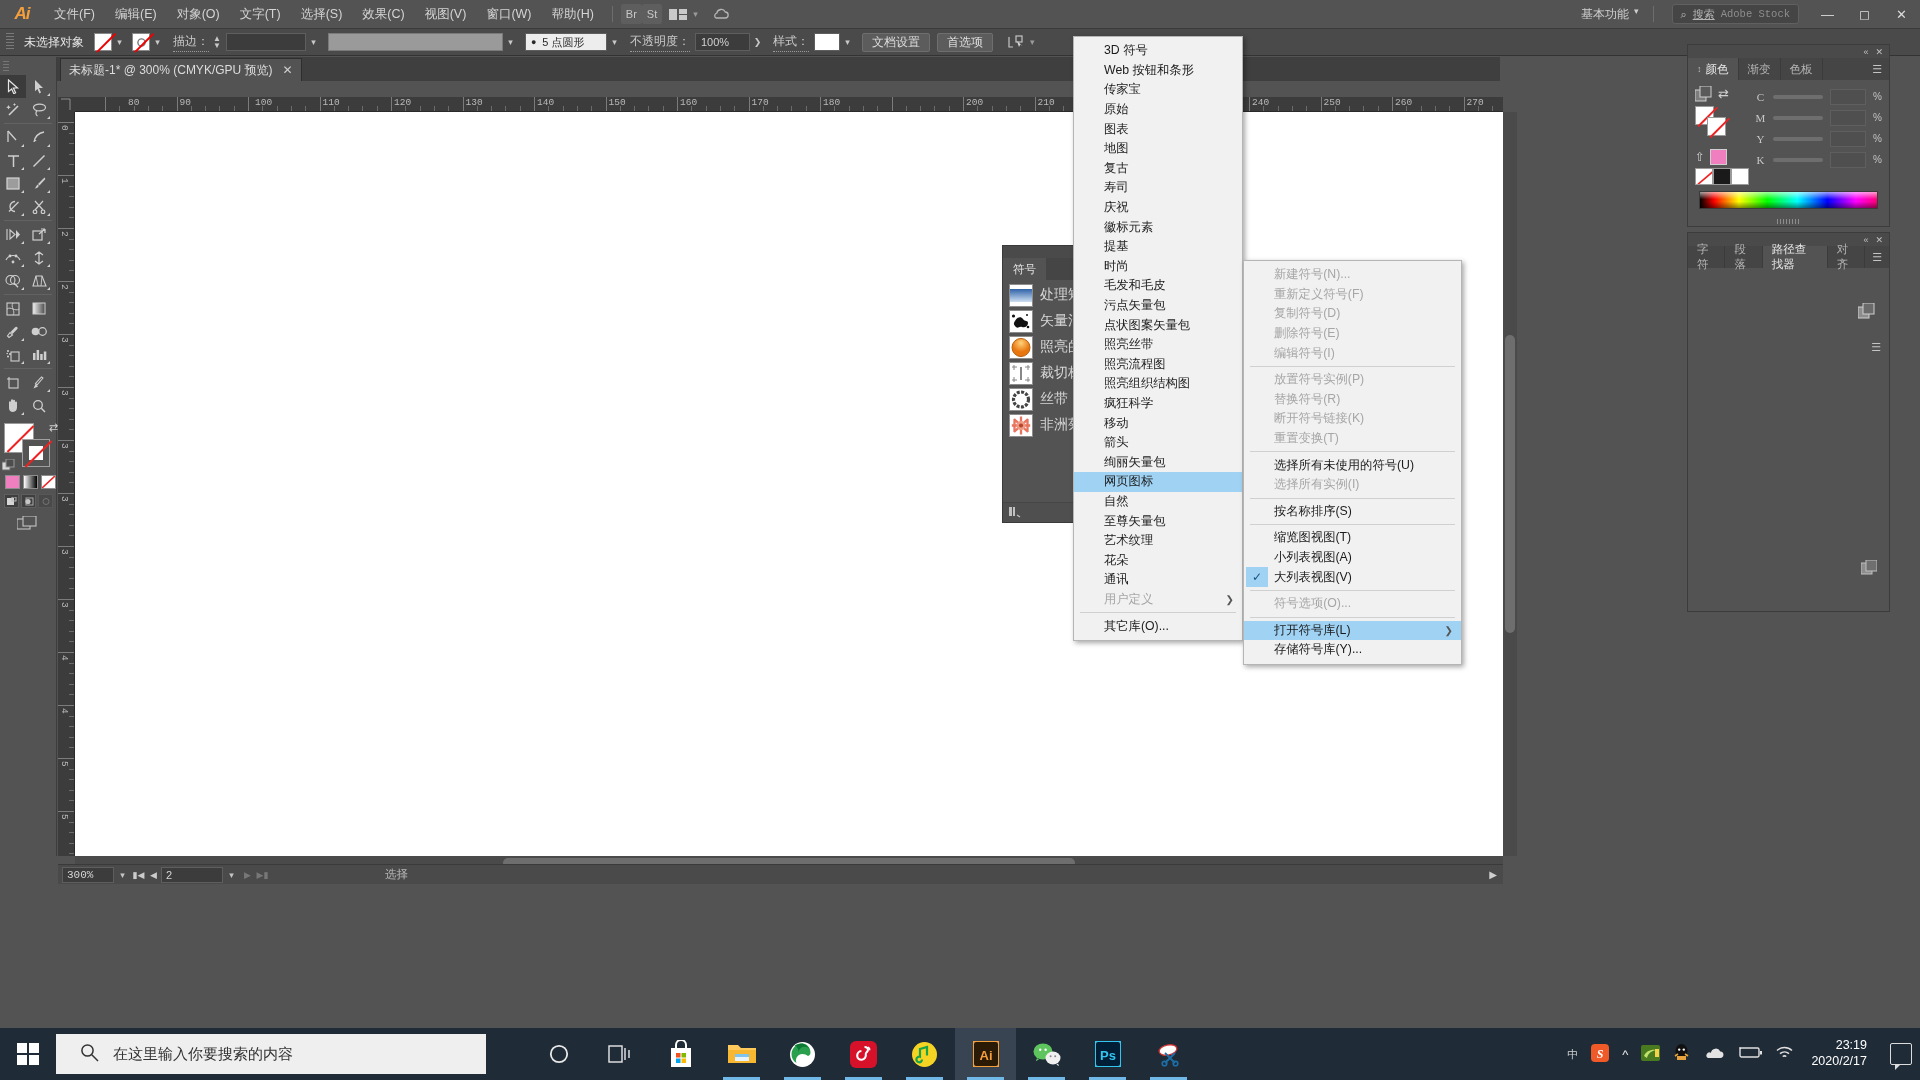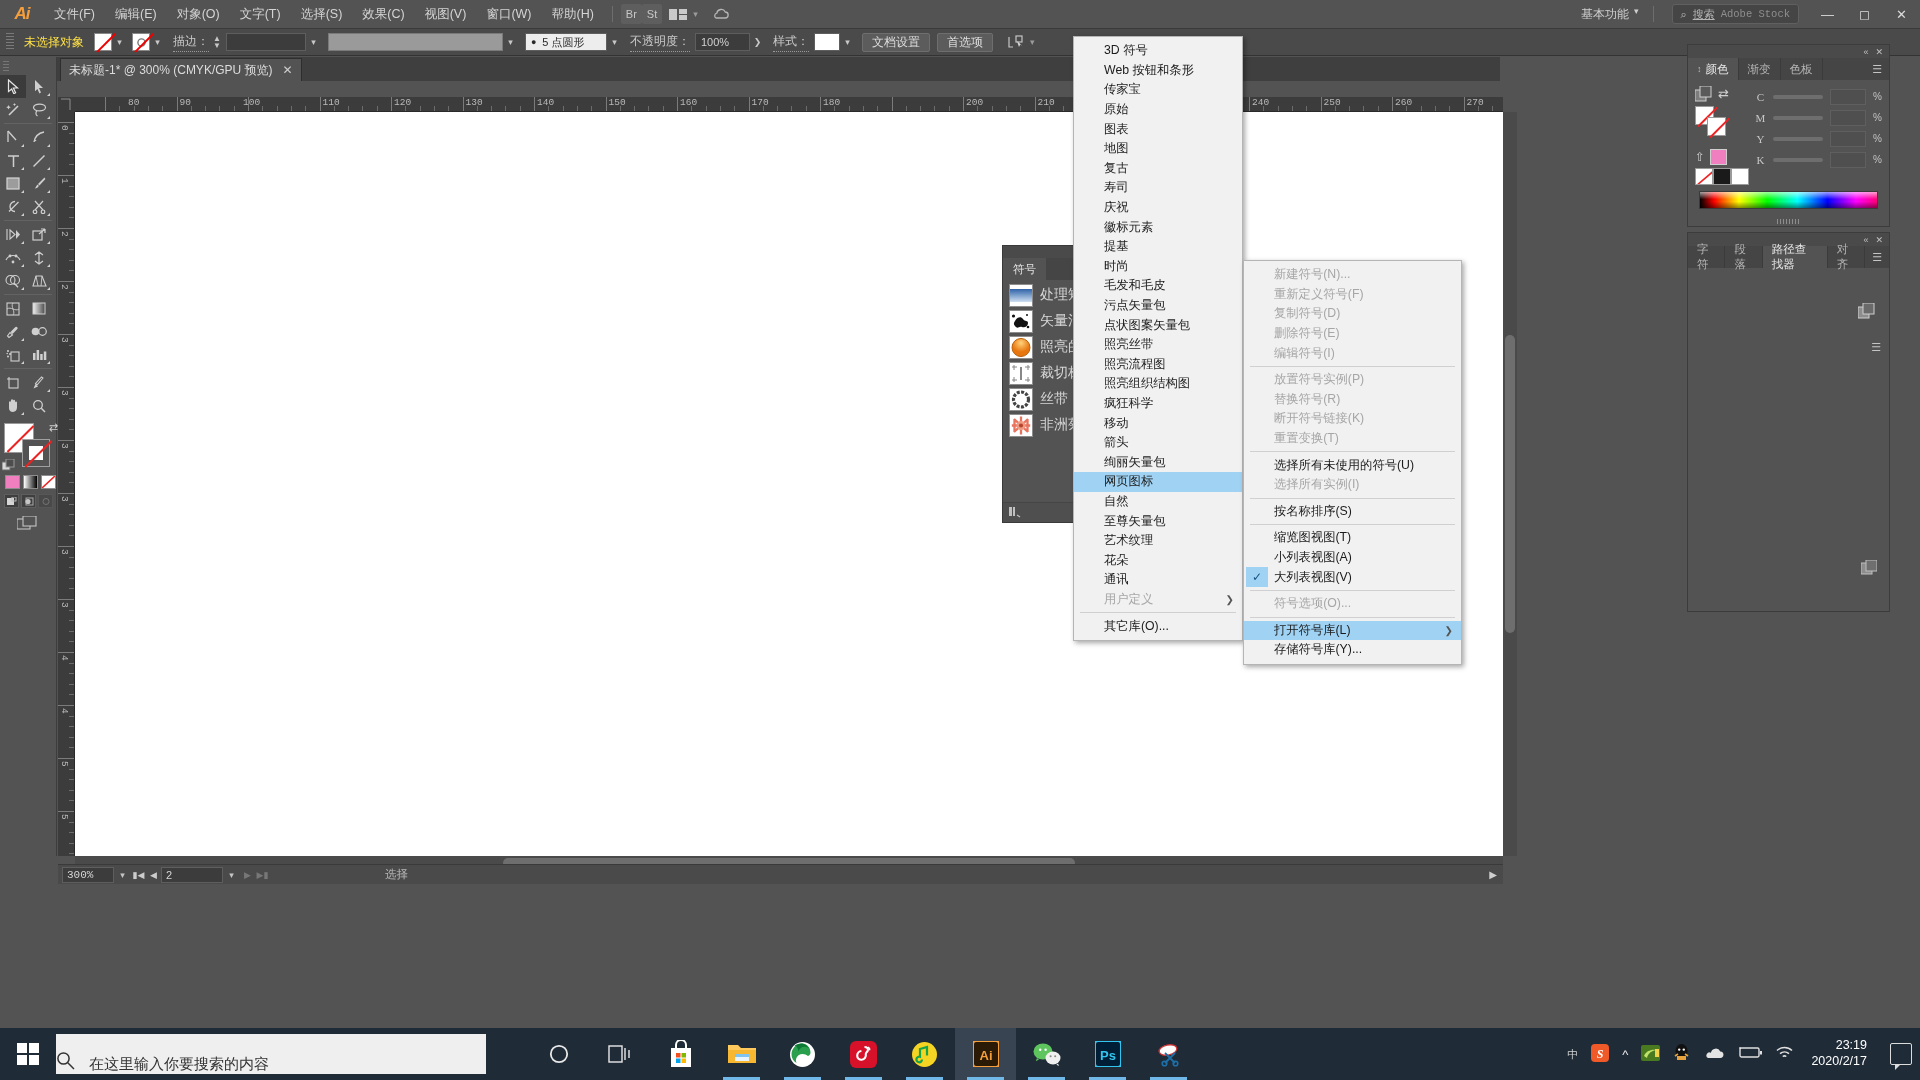--- a/index.html
+++ b/index.html
@@ -28,21 +28,21 @@
   .wbtns { display:flex; height:28px; }
   .wbtn { width:37px; height:28px; display:flex; align-items:center; justify-content:center;
      color:#dcdcdc; font-size:13px; }
 
   
   .ctrlbar { position:absolute; left:0; top:28px; width:1920px; height:28px;
     background:#4a4a4a; border-top:1px solid #3a3a3a; border-bottom:1px solid #333;
     display:flex; align-items:center; padding-left:6px; gap:0px; }
   .grip { width:8px; height:18px; margin-right:6px;
     background:repeating-linear-gradient(to bottom,#7a7a7a 0 1px,transparent 1px 3px);}
-  .cb-label { color:#fde047; font-size:12px; margin:0 10px 0 4px; }
+  .cb-label { color:#e5e5e5; font-size:12px; margin:0 10px 0 4px; }
   .swatch-nofill { width:18px; height:18px; background:#fff; border:1px solid #888; position:relative;}
   .swatch-nofill:after { content:""; position:absolute; left:-2px; top:50%; width:26px; height:1.5px;
     background:#e00; transform:rotate(-45deg); transform-origin:center; }
   .mini-drop { width:15px; height:18px; display:flex; align-items:center; justify-content:center;
     color:#c8c8c8; font-size:9px; }
   .cb-text { color:#c9c9c9; font-size:12px; margin-left:8px; }
   .cb-dotted { border-bottom:1px dotted #999; padding-bottom:1px; }
   .stepper { color:#c8c8c8; font-size:8px; line-height:7px; margin-left:4px; text-align:center;}
   .cb-field { height:18px; background:#3c3c3c; border:1px solid #5e5e5e; display:flex;
     align-items:center; color:#d0d0d0; font-size:11px; padding:0 5px; }
@@ -191,22 +191,22 @@
   .mrow.hl { background:#9fd2f3; }
   .mrow .sub { position:absolute; right:8px; color:#555; font-size:10px; }
   .msep { height:1px; background:#d0d0d0; margin:3px 6px; }
   .chkcell { position:absolute; left:2px; top:0; bottom:0; width:22px; background:#9fd2f3;
     display:flex; align-items:center; justify-content:center; }
 
   
   .taskbar { position:absolute; left:0; bottom:0; width:1920px; height:52px;
     background:#1f2b37; display:flex; align-items:center; }
   .startbtn { width:56px; height:52px; display:flex; align-items:center; justify-content:center; }
-  .tb-search { width:430px; height:40px; background:#efefef; display:flex; align-items:flex-end;
-    gap:14px; }
+  .tb-search { width:430px; height:40px; background:#efefef; display:flex; align-items:center;
+    gap:14px; padding-left:24px; }
   .tb-search .ph { color:#333; font-size:15px; }
   .tbicons { display:flex; align-items:center; height:52px; margin-left:42px; gap:0; }
   .tbi { width:61px; height:52px; display:flex; align-items:center; justify-content:center;
     position:relative; }
   .tbi.active { background:#384452; }
   .tbi .underline { position:absolute; bottom:0; left:12px; right:12px; height:3px; background:#6fb8e8;}
   .tray { margin-left:auto; display:flex; align-items:center; gap:13px; padding-right:8px;
     color:#e8e8e8; font-size:12px; }
   .clock { display:flex; flex-direction:column; align-items:flex-end; line-height:1.25;
     font-size:12.5px; color:#fff; padding:0 10px 0 4px; }
@@ -633,21 +633,21 @@
       <div class="tickS" style="left: 58.6px;"></div>
       <div class="tickS" style="left: 72.9px;"></div>
       <div class="tickS" style="left: 87.2px;"></div>
       <div class="tickL" style="left: 101.5px;"></div>
       <div class="tickT" style="left: 104.5px;">90</div>
       <div class="tickS" style="left: 115.8px;"></div>
       <div class="tickS" style="left: 130.1px;"></div>
       <div class="tickS" style="left: 144.4px;"></div>
       <div class="tickS" style="left: 158.7px;"></div>
       <div class="tickL" style="left: 173px;"></div>
-      <div class="tickT" style="left: 168px;">100</div>
+      <div class="tickT" style="left: 180px;">100</div>
       <div class="tickS" style="left: 187.3px;"></div>
       <div class="tickS" style="left: 201.6px;"></div>
       <div class="tickS" style="left: 215.9px;"></div>
       <div class="tickS" style="left: 230.2px;"></div>
       <div class="tickL" style="left: 244.5px;"></div>
       <div class="tickT" style="left: 247.5px;">110</div>
       <div class="tickS" style="left: 258.8px;"></div>
       <div class="tickS" style="left: 273.1px;"></div>
       <div class="tickS" style="left: 287.4px;"></div>
       <div class="tickS" style="left: 301.7px;"></div>

